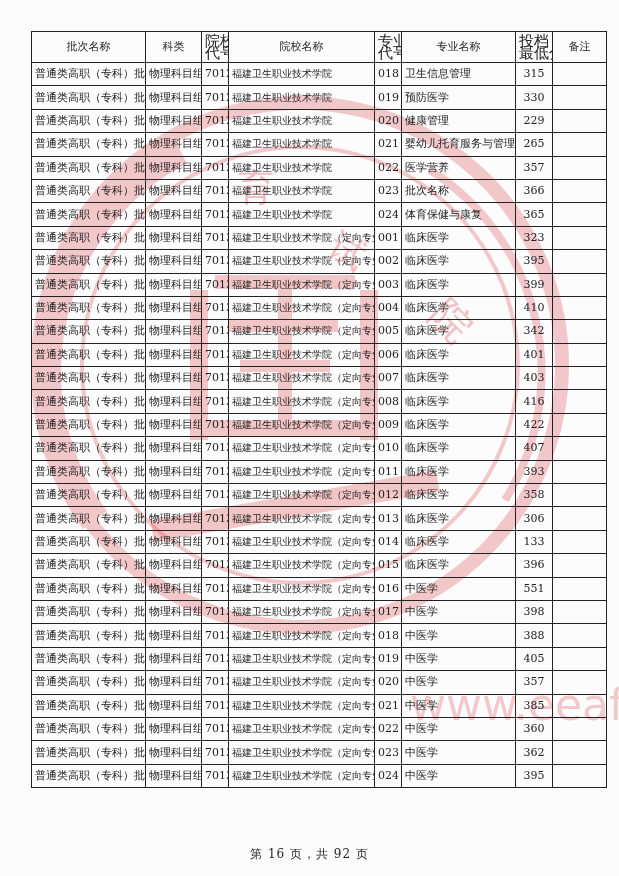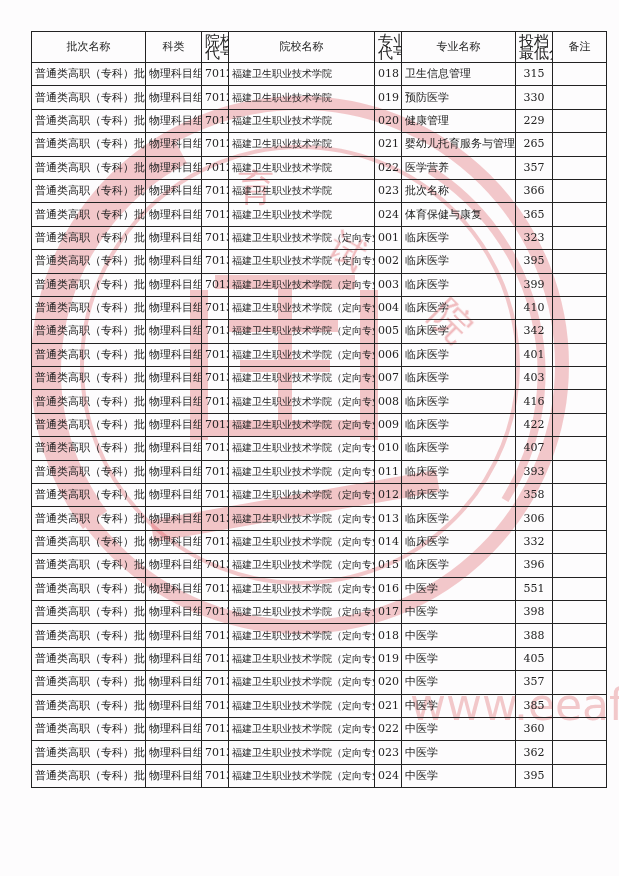--- a/index.html
+++ b/index.html
@@ -315,21 +315,21 @@
     <td class="c-note"></td>
   </tr>
 
   <tr>
     <td class="c-batch">普通类高职（专科）批</td>
     <td class="c-cat">物理科目组</td>
     <td class="c-code">7013</td>
     <td class="c-school">福建卫生职业技术学院（定向专业）</td>
     <td class="c-mcode">014</td>
     <td class="c-major">临床医学</td>
-    <td class="c-score">332</td>
+    <td class="c-score">133</td>
     <td class="c-note"></td>
   </tr>
 
   <tr>
     <td class="c-batch">普通类高职（专科）批</td>
     <td class="c-cat">物理科目组</td>
     <td class="c-code">7013</td>
     <td class="c-school">福建卫生职业技术学院（定向专业）</td>
     <td class="c-mcode">015</td>
     <td class="c-major">临床医学</td>
@@ -431,13 +431,14 @@
     <td class="c-code">7013</td>
     <td class="c-school">福建卫生职业技术学院（定向专业）</td>
     <td class="c-mcode">024</td>
     <td class="c-major">中医学</td>
     <td class="c-score">395</td>
     <td class="c-note"></td>
   </tr>
 </tbody>
   </table>
 
+  <div class="footer">第 16 页，共 92 页</div>
 </div>
 
 </body></html>

